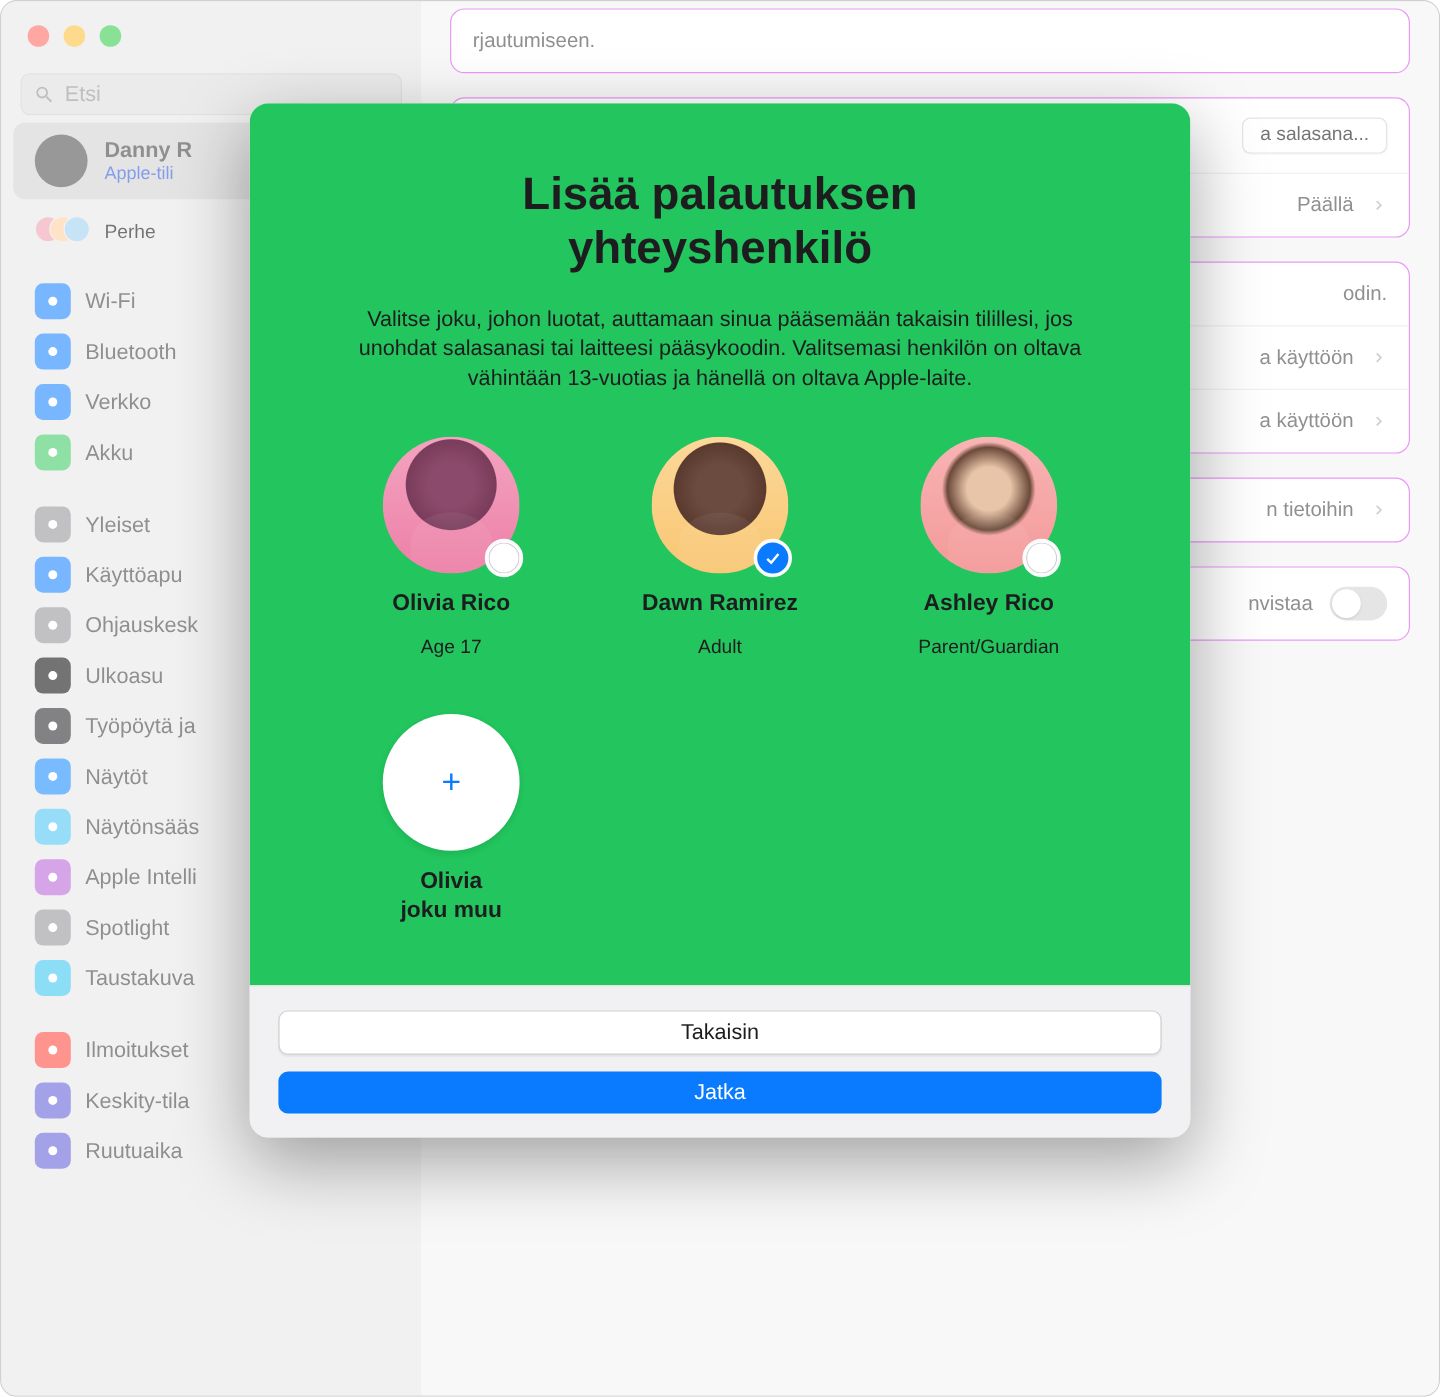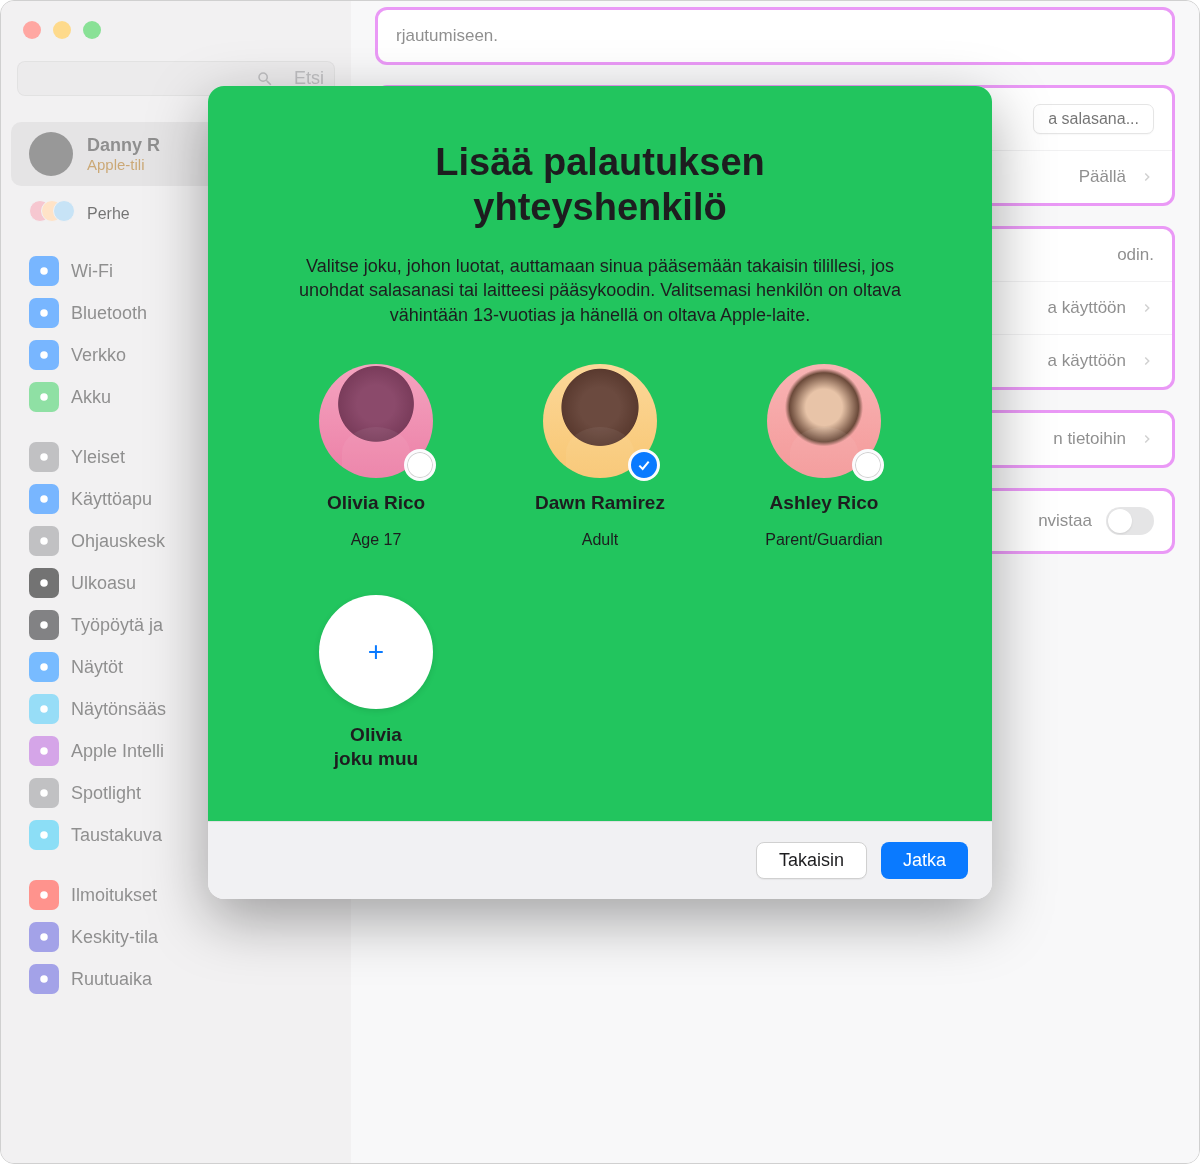--- a/index.html
+++ b/index.html
@@ -10,49 +10,49 @@
     .backdrop { position: absolute; inset: 0; display: flex; filter: blur(0px); }
     .dim-overlay { position: absolute; inset: 0; background: rgba(255,255,255,0.45); z-index: 5; }
     
     .sidebar { width: 350px; background: #e8e6e8; padding: 12px 0; flex-shrink: 0; height: 100%; overflow: hidden; }
     .traffic-lights { display: flex; gap: 12px; padding: 8px 22px 18px; }
     .traffic-lights .dot { width: 18px; height: 18px; border-radius: 50%; }
     .tl-close { background: #ff5f57; }
     .tl-min { background: #febc2e; }
     .tl-max { background: #28c840; }
     
-    .search-box { margin: 4px 16px 26px; display: flex; align-items: center; gap: 20px; background: rgba(0,0,0,0.05); border: 1px solid rgba(0,0,0,0.08); border-radius: 8px; padding: 6px 10px; color: #8a8a8e; font-size: 18px; justify-content: flex-end; }
+    .search-box { margin: 4px 16px 6px; display: flex; align-items: center; gap: 8px; background: rgba(0,0,0,0.05); border: 1px solid rgba(0,0,0,0.08); border-radius: 8px; padding: 6px 10px; color: #8a8a8e; font-size: 18px; }
     .search-box svg { width: 18px; height: 18px; fill: #8a8a8e; }
     
     .account-row { display: flex; align-items: center; gap: 14px; padding: 10px 18px; margin: 0 10px 4px; border-radius: 10px; }
     .account-row.selected { background: rgba(0,0,0,0.1); }
     .avatar-sm { width: 44px; height: 44px; border-radius: 50%; background: #444; flex-shrink: 0; }
     .account-info { display: flex; flex-direction: column; }
     .account-name { font-weight: 600; font-size: 18px; color: #333; }
-    .account-sub { font-size: 15px; color: #a16207; }
+    .account-sub { font-size: 15px; color: #1d4ed8; }
     
     .family-row { display: flex; align-items: center; gap: 14px; padding: 10px 18px; margin: 0 10px 12px; }
     .family-avatars { width: 44px; height: 28px; position: relative; }
     .family-avatars .fa { width: 22px; height: 22px; border-radius: 50%; position: absolute; border: 1px solid #e8e6e8; }
     .fa1 { background: #e9a; left: 0; }
     .fa2 { background: #fc9; left: 12px; }
     .fa3 { background: #9ce; left: 24px; }
     
     .sidebar-section { margin-top: 8px; }
     .side-item { display: flex; align-items: center; gap: 12px; padding: 6px 18px; margin: 0 10px; border-radius: 8px; font-size: 18px; color: #333; }
     .side-icon { width: 30px; height: 30px; border-radius: 7px; display: flex; align-items: center; justify-content: center; flex-shrink: 0; }
     .side-icon svg { width: 18px; height: 18px; fill: white; }
     
     .content { flex: 1; background: #f2f2f4; display: flex; flex-direction: column; }
     .toolbar { display: flex; align-items: center; gap: 18px; padding: 14px 24px 10px; }
     .nav-btn svg { width: 20px; height: 20px; stroke: #888; stroke-width: 2.5; fill: none; }
     .page-title { font-size: 22px; font-weight: 700; color: #3a3a3c; }
     
     .content-body { padding: 6px 24px; overflow: hidden; }
-    .panel { background: #fff; border: 3px solid #d946ef; border-radius: 12px; margin-bottom: 20px; }
+    .panel { background: #fff; border: 1px solid #d946ef; border-radius: 12px; margin-bottom: 20px; }
     .panel-row { padding: 16px 18px; display: flex; align-items: center; justify-content: space-between; gap: 12px; border-bottom: 1px solid #e5e5e7; }
     .panel-row:last-child { border-bottom: none; }
     .panel-row .label { font-size: 17px; color: #333; }
     .panel-row .value { font-size: 17px; color: #333; }
     .chevron { width: 14px; height: 14px; stroke: #aaa; stroke-width: 2.5; fill: none; }
     .btn-light { background: #fff; border: 1px solid #d0d0d0; border-radius: 7px; padding: 5px 14px; font-size: 16px; box-shadow: 0 1px 1px rgba(0,0,0,0.05); }
     .toggle { width: 48px; height: 28px; border-radius: 14px; background: #d0d0d2; position: relative; }
     .toggle::after { content:''; position:absolute; width:24px; height:24px; background:#fff; border-radius:50%; top:2px; left:2px; box-shadow:0 1px 2px rgba(0,0,0,0.2); }
     
     
@@ -78,21 +78,21 @@
     
     .contact-name { margin-top: 14px; font-size: 19px; font-weight: 600; color: #1d1d1f; }
     .contact-role { margin-top: 17px; font-size: 16px; color: #1d1d1f; }
     
     .add-row { display: flex; margin-top: 46px; padding: 0 20px 20px; }
     .add-item { display: flex; flex-direction: column; align-items: center; width: 180px; cursor: pointer; }
     .add-circle { width: 114px; height: 114px; border-radius: 50%; background: #fff; box-shadow: 0 2px 6px rgba(0,0,0,0.1); display: flex; align-items: center; justify-content: center; }
     .add-circle .plus { font-size: 28px; color: #0a7aff; font-weight: 300; }
     .add-label { margin-top: 14px; font-size: 19px; font-weight: 600; color: #1d1d1f; text-align: center; line-height: 1.25; }
     
-    .modal-footer { border-top: 1px solid #e0e0e2; padding: 20px 24px; display: flex; justify-content: flex-end; gap: 14px; background: #f1f1f3; }
+    .modal-footer { border-top: 1px solid #e0e0e2; padding: 20px 24px; display: flex; justify-content: flex-end; gap: 14px; background: #f1f1f3; flex-direction: column; }
     .btn { padding: 7px 22px; border-radius: 8px; font-size: 18px; border: none; cursor: pointer; }
     .btn-back { background: #fff; border: 1px solid #d0d0d0; color: #1d1d1f; box-shadow: 0 1px 1px rgba(0,0,0,0.05); }
     .btn-continue { background: #0a7aff; color: #fff; font-weight: 500; }
   </style>
 </head>
 <body>
 
 <div class="window">
   <div class="backdrop">
     <div class="sidebar">

